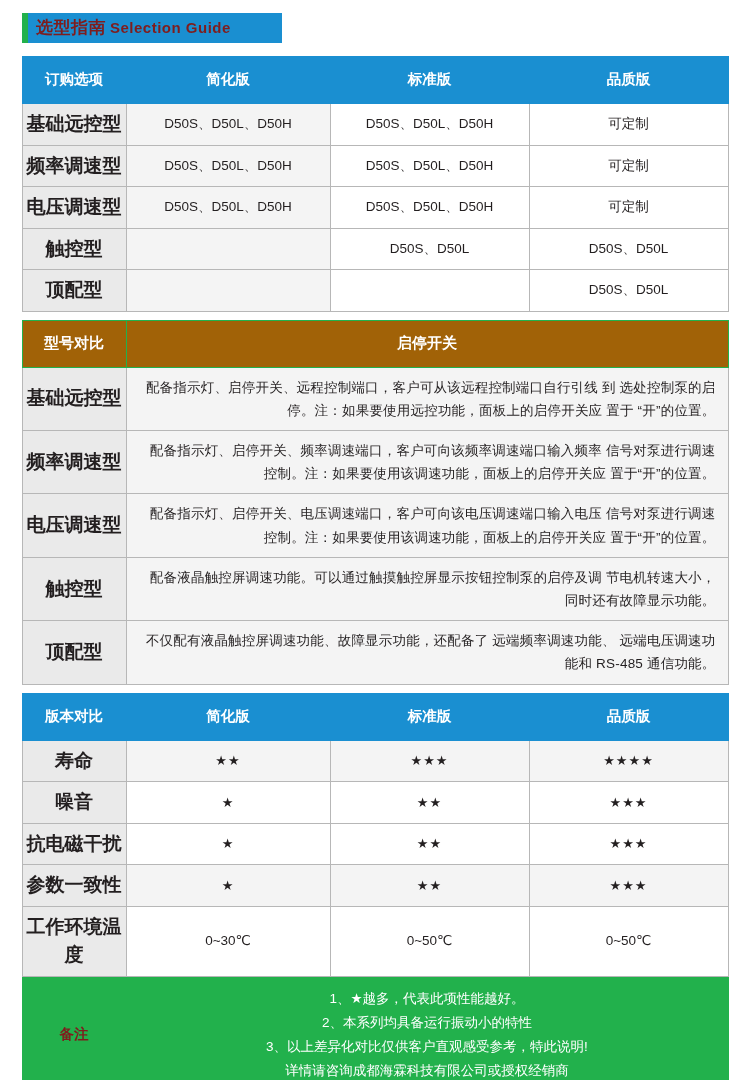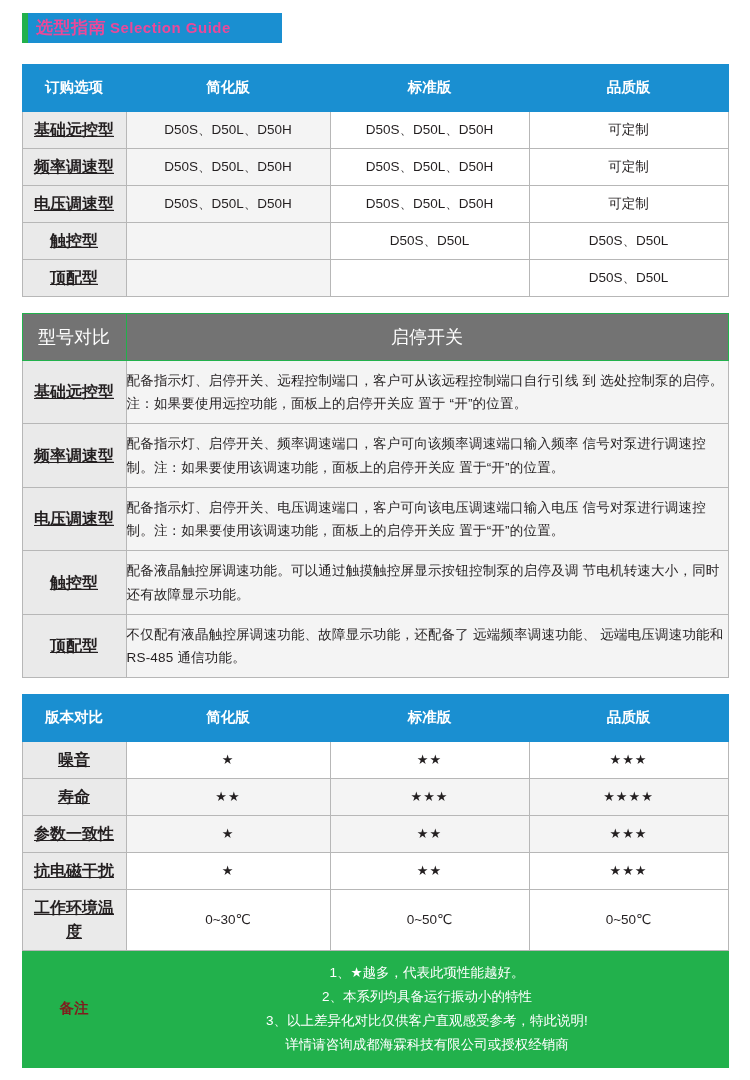--- a/index.html
+++ b/index.html
@@ -40,79 +40,78 @@
     width: 6px;
     height: 30px;
     background: #22b14c;
   }
   .banner-text {
     position: absolute;
     left: 36px;
     top: 5px;
     height: 30px;
     line-height: 30px;
-    color: #ec4899;
+    color: #7f1d1d;
     font-size: 17px;
     font-weight: bold;
     letter-spacing: .5px;
     white-space: nowrap;
   }
   .banner-text .en {
     font-size: 15px;
     font-weight: bold;
     padding-left: 4px;
   }
 
   
   table {
     border-collapse: collapse;
     table-layout: fixed;
     width: 706px;
-    margin: 16px auto;
+    margin: 8px auto;
   }
   td, th {
     border: 1px solid #b7b7b7;
     font-size: 13.5px;
     text-align: center;
     vertical-align: middle;
     padding: 6px 4px;
     line-height: 1.5;
   }
   .hdr td {
     background: #1a8fd1;
     color: #ffffff;
     font-weight: bold;
     font-size: 14.5px;
     height: 34px;
     border-color: #1a8fd1;
   }
   .hdr-green td {
-    background: #737373;
+    background: #a16207;
     color: #ffffff;
-    font-weight: normal;
-    font-size: 18px;
+    font-weight: bold;
+    font-size: 15px;
     height: 34px;
     border-color: #22b14c;
   }
   .rowlabel {
     background: #eaeaea;
     font-weight: bold;
-    font-size: 16px;
+    font-size: 19px;
     width: 104px;
-    text-decoration: underline;
   }
   .cellgray {
     background: #f4f4f4;
   }
   .white {
     background: #ffffff;
   }
   td.desc {
-    text-align: left;
-    padding: 8px 0;
+    text-align: right;
+    padding: 8px 12px;
     font-size: 13.5px;
     line-height: 1.72;
     letter-spacing: .2px;
   }
   td.stars {
     font-size: 13px;
     letter-spacing: 1px;
   }
   .note-label {
     background: #22b14c;
@@ -232,42 +231,42 @@
       <col style="width:199px">
     </colgroup>
     <tbody>
       <tr class="hdr">
         <td>版本对比</td>
         <td>简化版</td>
         <td>标准版</td>
         <td>品质版</td>
       </tr>
       <tr>
+        <td class="rowlabel">寿命</td>
+        <td class="stars cellgray">★★</td>
+        <td class="stars cellgray">★★★</td>
+        <td class="stars cellgray">★★★★</td>
+      </tr>
+      <tr>
         <td class="rowlabel">噪音</td>
         <td class="stars white">★</td>
         <td class="stars white">★★</td>
         <td class="stars white">★★★</td>
       </tr>
       <tr>
-        <td class="rowlabel">寿命</td>
-        <td class="stars cellgray">★★</td>
-        <td class="stars cellgray">★★★</td>
-        <td class="stars cellgray">★★★★</td>
+        <td class="rowlabel">抗电磁干扰</td>
+        <td class="stars white">★</td>
+        <td class="stars white">★★</td>
+        <td class="stars white">★★★</td>
       </tr>
       <tr>
         <td class="rowlabel">参数一致性</td>
         <td class="stars cellgray">★</td>
         <td class="stars cellgray">★★</td>
         <td class="stars cellgray">★★★</td>
-      </tr>
-      <tr>
-        <td class="rowlabel">抗电磁干扰</td>
-        <td class="stars white">★</td>
-        <td class="stars white">★★</td>
-        <td class="stars white">★★★</td>
       </tr>
       <tr>
         <td class="rowlabel">工作环境温度</td>
         <td class="white">0~30℃</td>
         <td class="white">0~50℃</td>
         <td class="white">0~50℃</td>
       </tr>
       <tr>
         <td class="note-label">备注</td>
         <td class="note-body" colspan="3">

